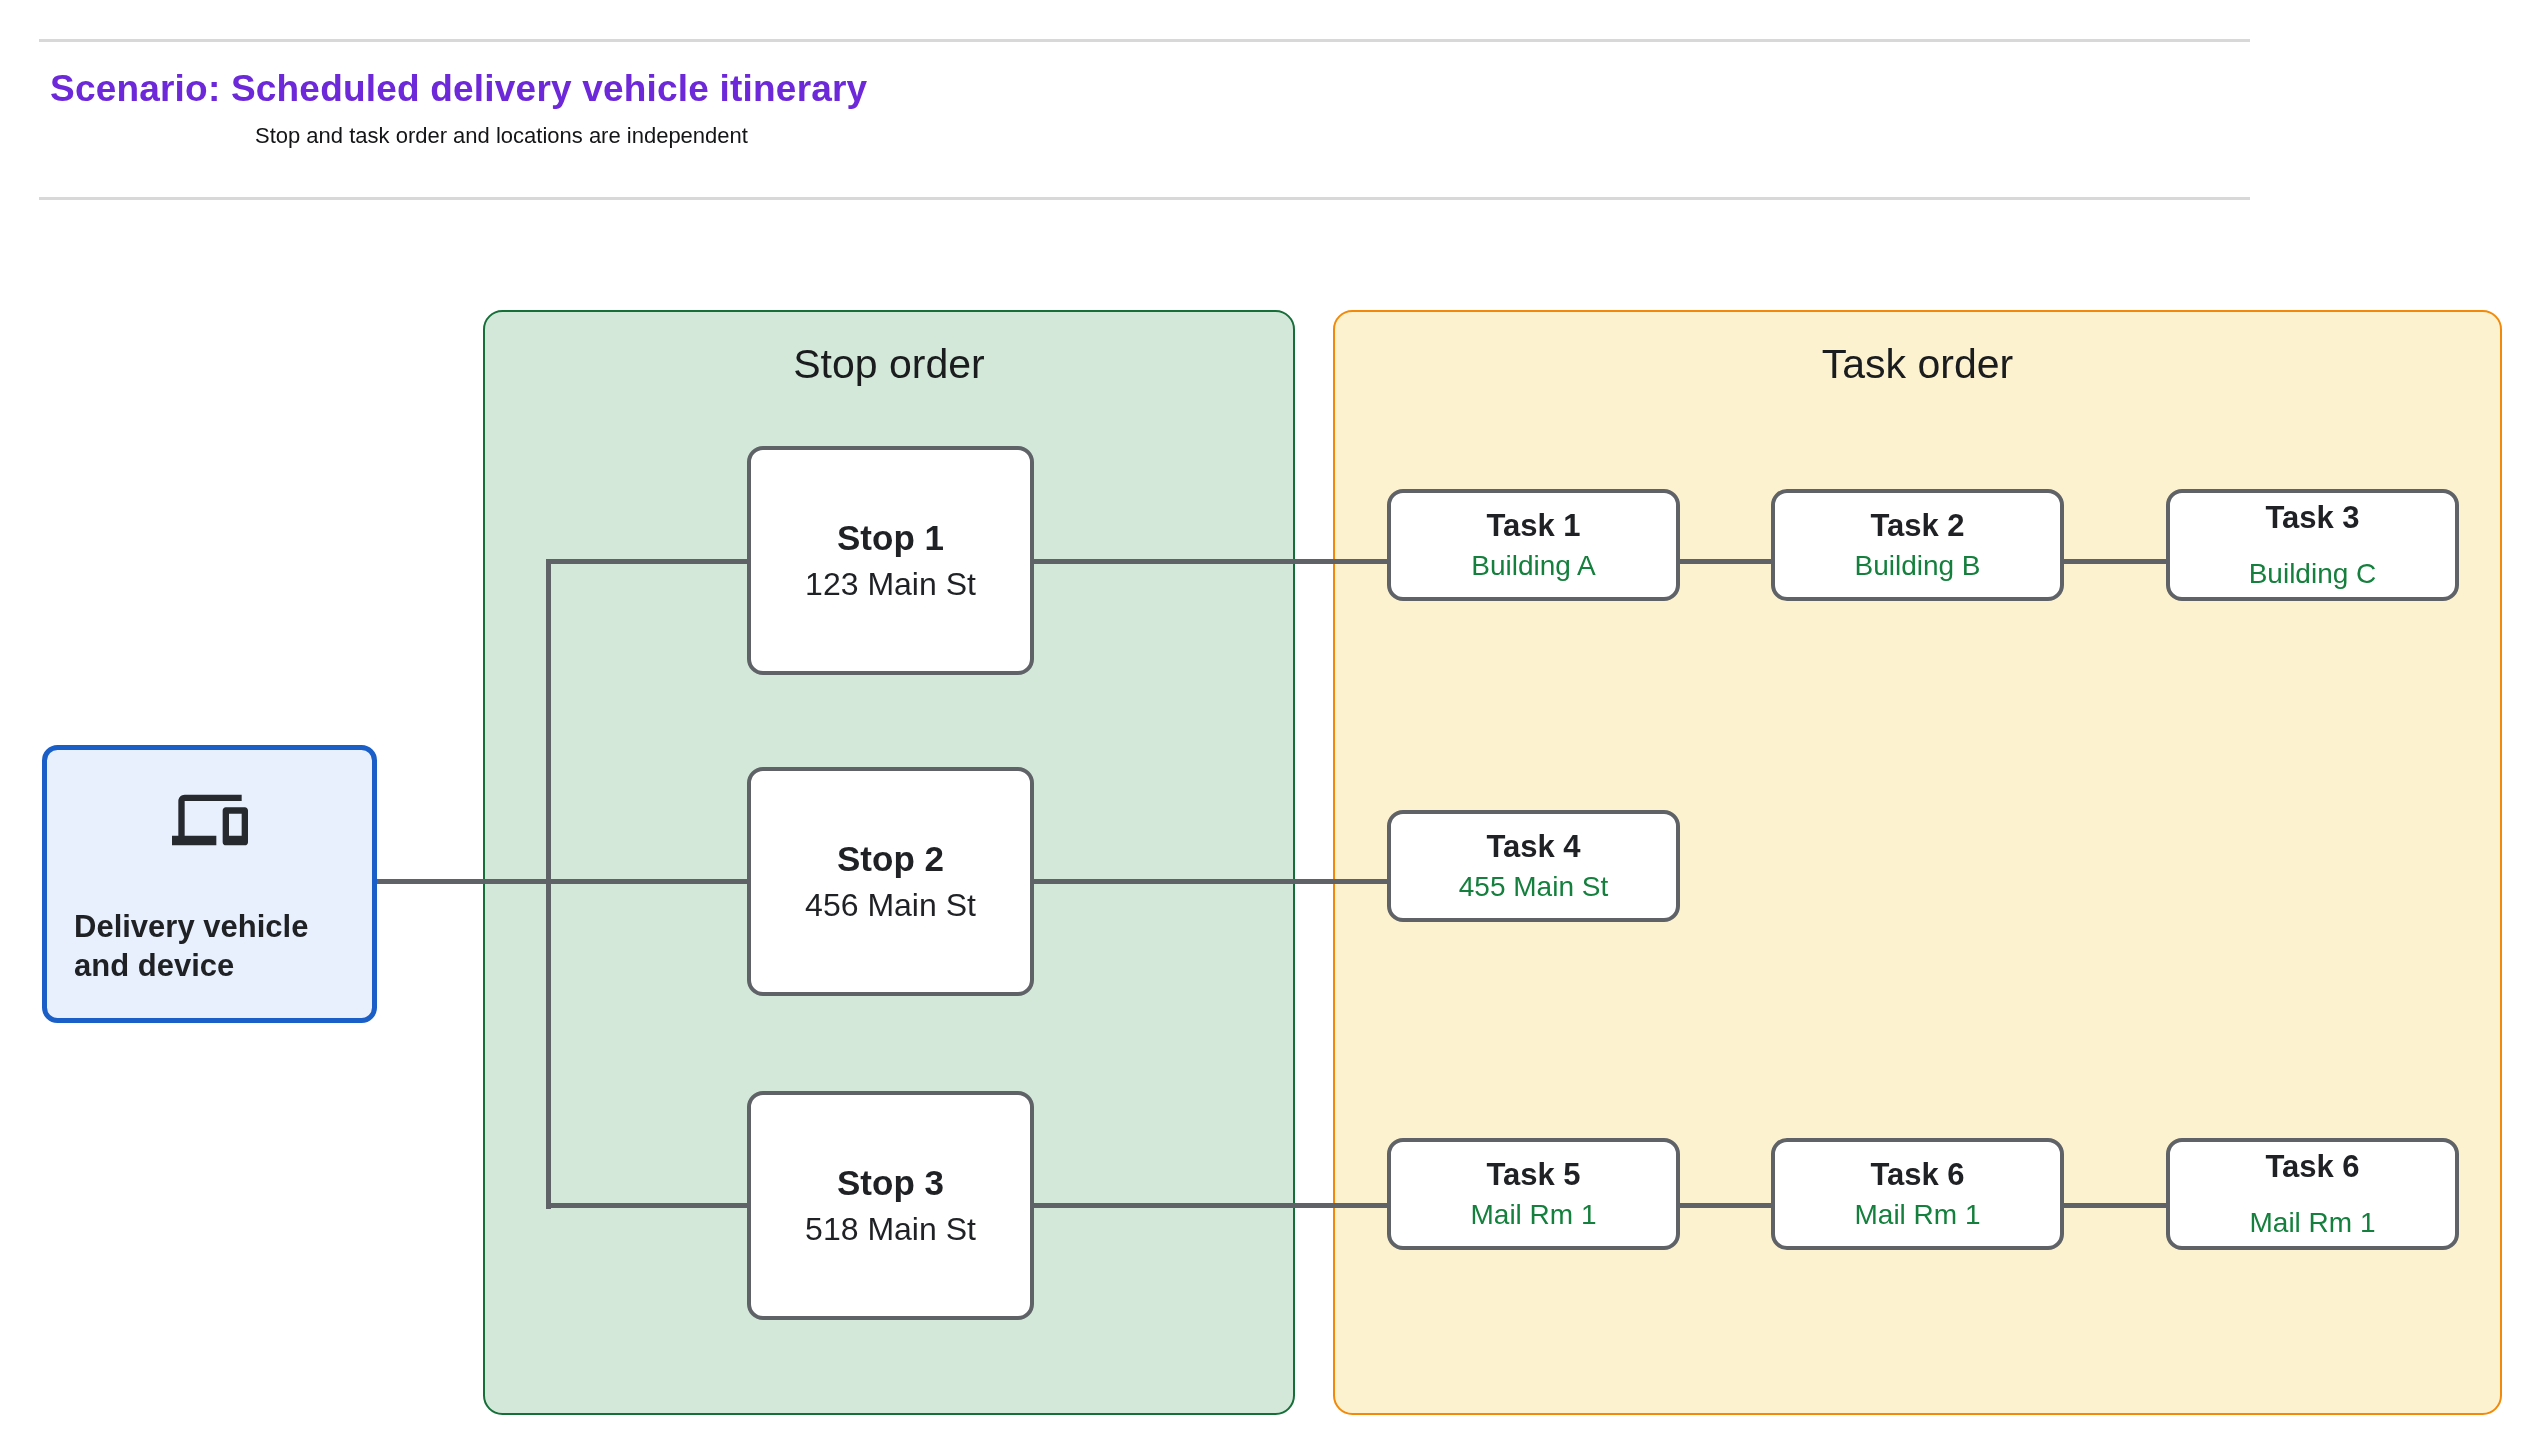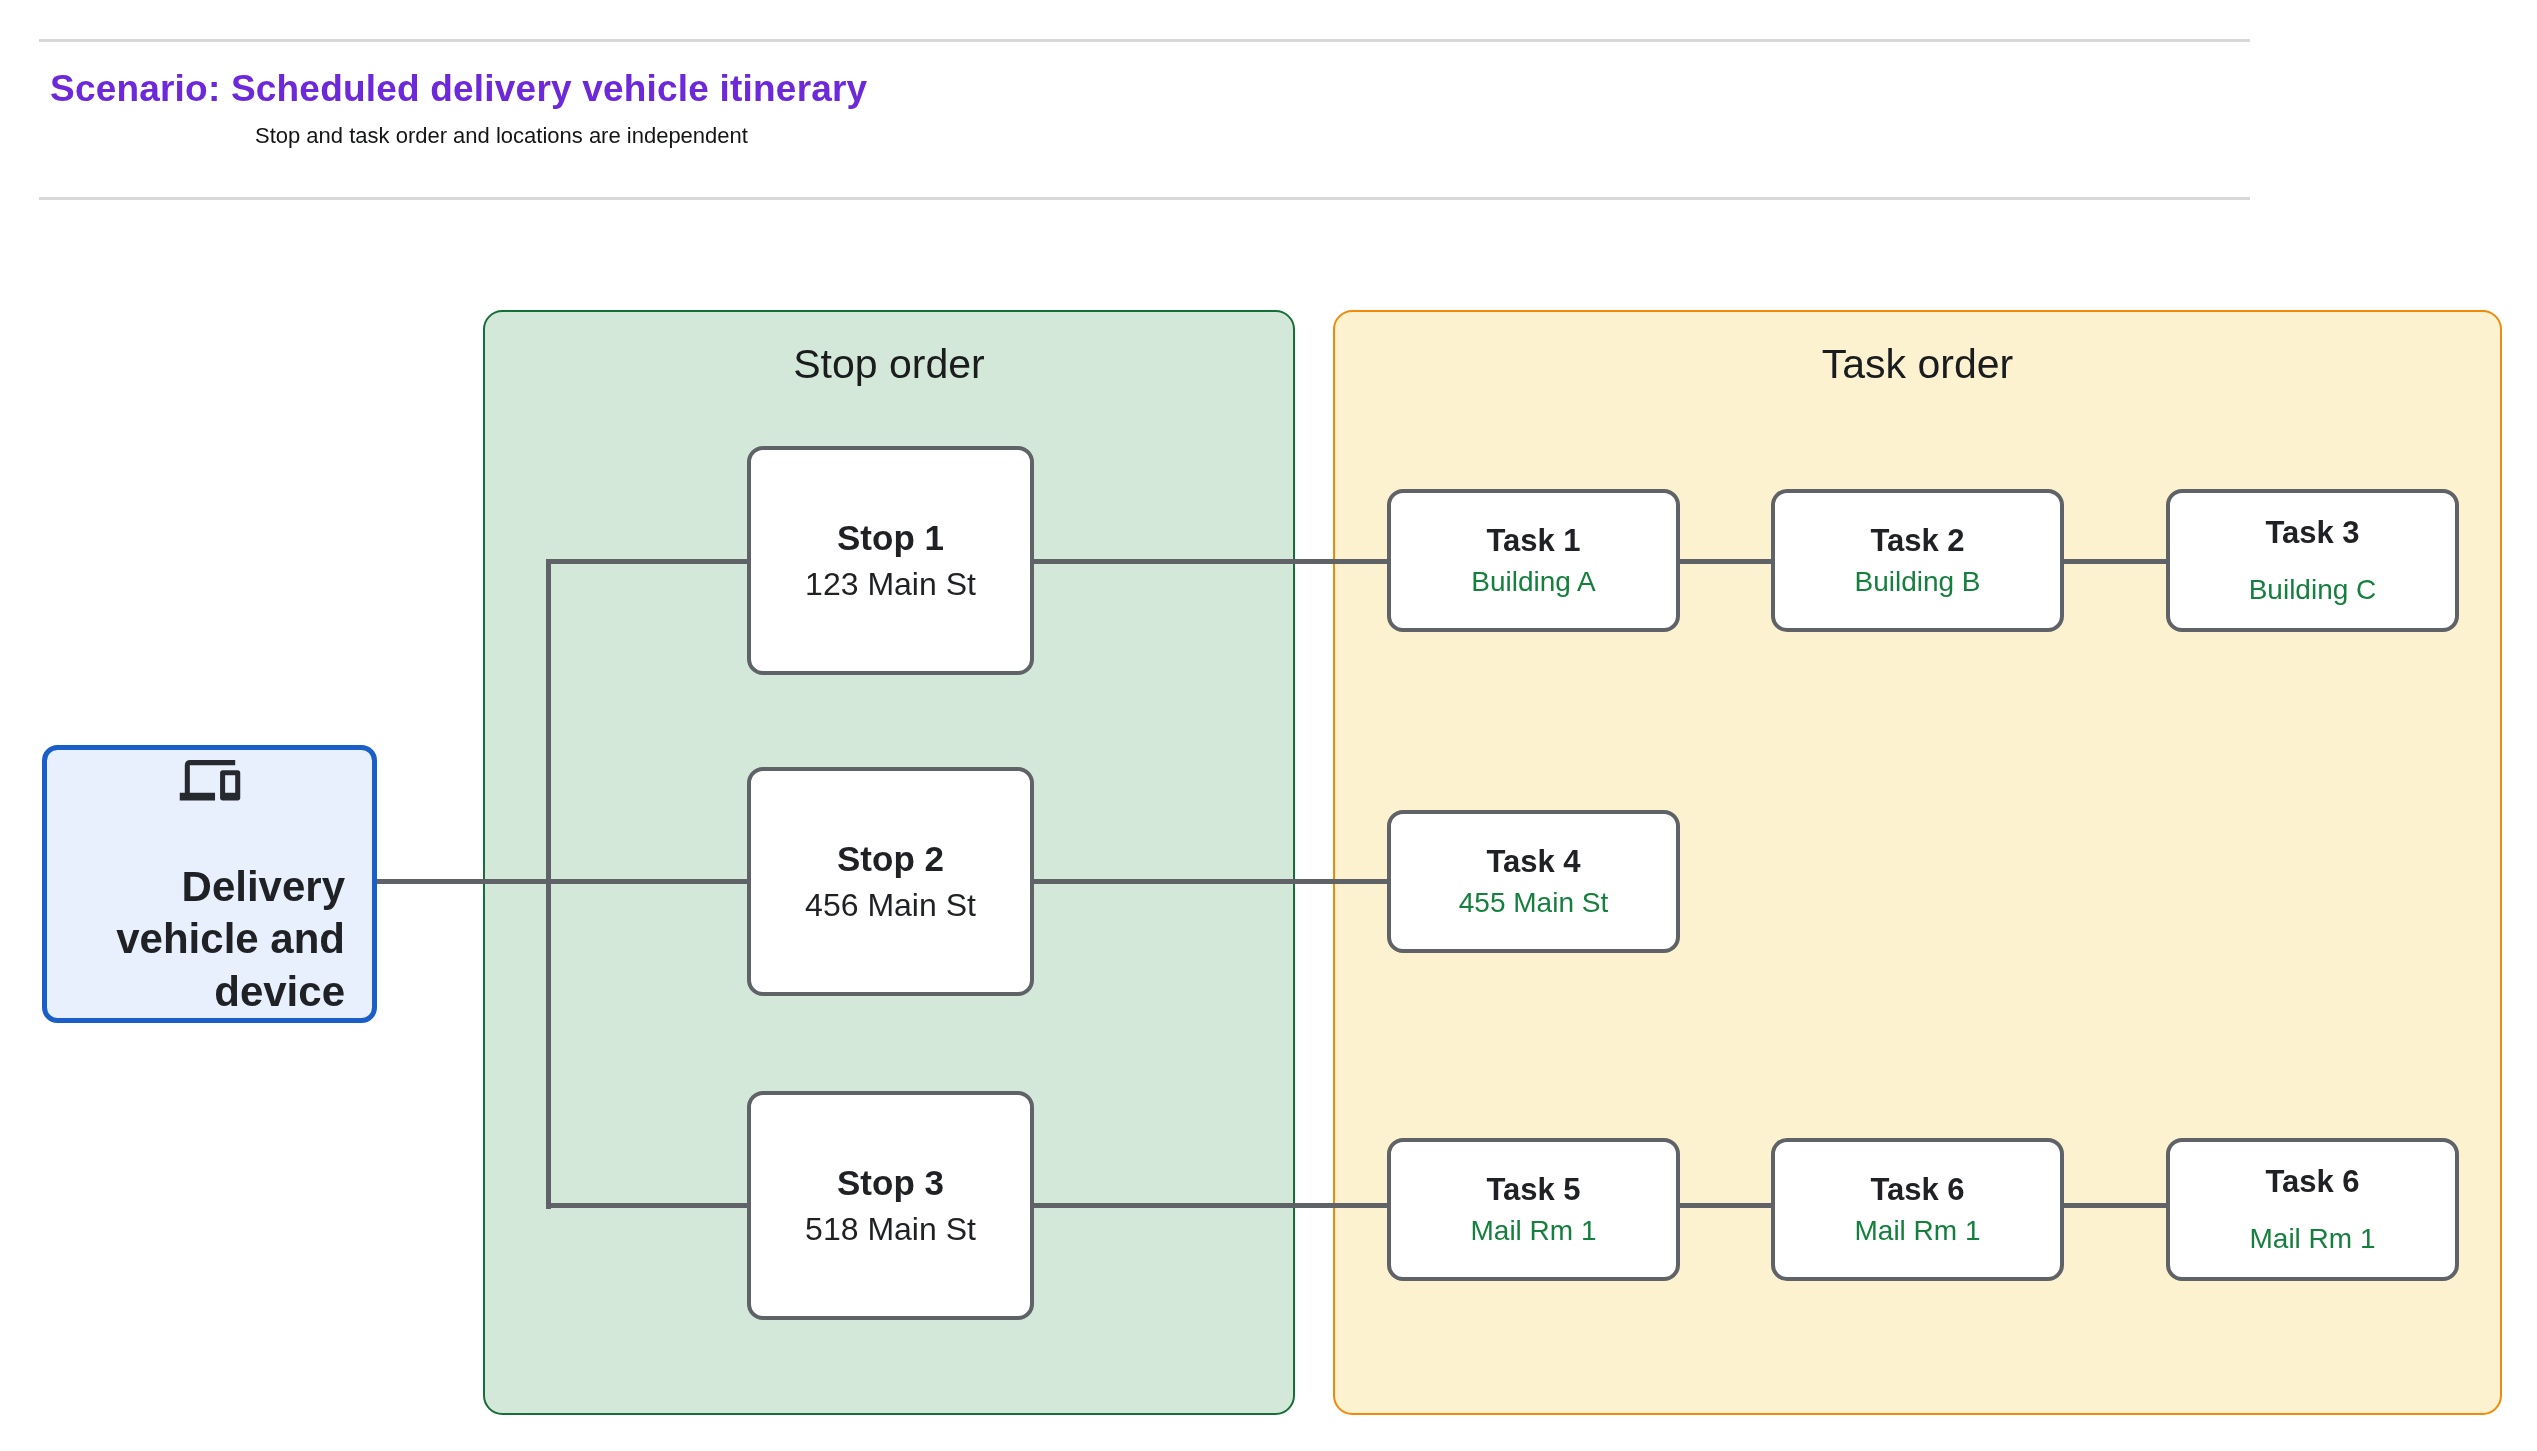--- a/index.html
+++ b/index.html
@@ -59,42 +59,42 @@
     display: flex; flex-direction: column; align-items: center; justify-content: center;
     text-align: center;
   }
   .stop-node { left: 747px; width: 287px; height: 229px; }
   .stop-1 { top: 446px; }
   .stop-2 { top: 767px; }
   .stop-3 { top: 1091px; }
   .stop-node .node-name { font-size: 35px; font-weight: 700; color: #1f2124; }
   .stop-node .node-loc  { font-size: 32px; font-weight: 400; color: #1f2124; margin-top: 8.7px; }
 
-  .task-node { width: 293px; height: 143px; }
+  .task-node { width: 293px; height: 112px; }
   .col-1 { left: 1387px; }
   .col-2 { left: 1771px; }
   .col-3 { left: 2166px; gap: 16px; }
   .row-1 { top: 489px; }
   .row-2 { top: 810px; }
   .row-3 { top: 1138px; }
   .task-node .node-name { font-size: 31px; font-weight: 700; color: #1f2124; }
   .task-node .node-loc  { font-size: 28px; font-weight: 400; color: #15803d; margin-top: 6.8px; }
 
   
   .vehicle-node {
     position: absolute; left: 42px; top: 745px; width: 335px; height: 278px;
     background: #e8f0fe; border: 5.8px solid #1a5fc8; border-radius: 15.5px;
     box-sizing: border-box;
     display: flex; flex-direction: column; align-items: center; justify-content: center;
     gap: 50px;
   }
   .vehicle-icon { display: block; }
   .vehicle-label {
-    font-size: 42px; font-weight: 700; color: #1f2124;
-    text-align: right; line-height: 1.25; width: 271px;
+    font-size: 31px; font-weight: 700; color: #1f2124;
+    text-align: left; line-height: 1.25; width: 271px;
   }
 </style>
 </head>
 <body>
 
 <div class="canvas">
 
   <div class="hairline hl-top"></div>
   <div class="hairline hl-bottom"></div>
 

